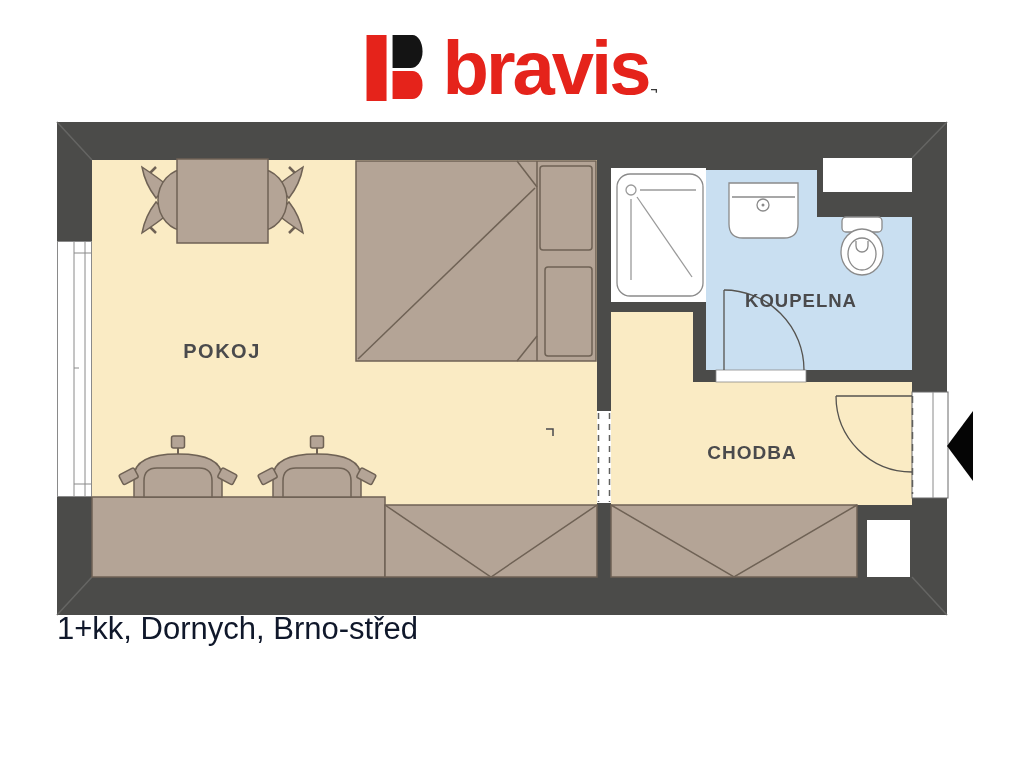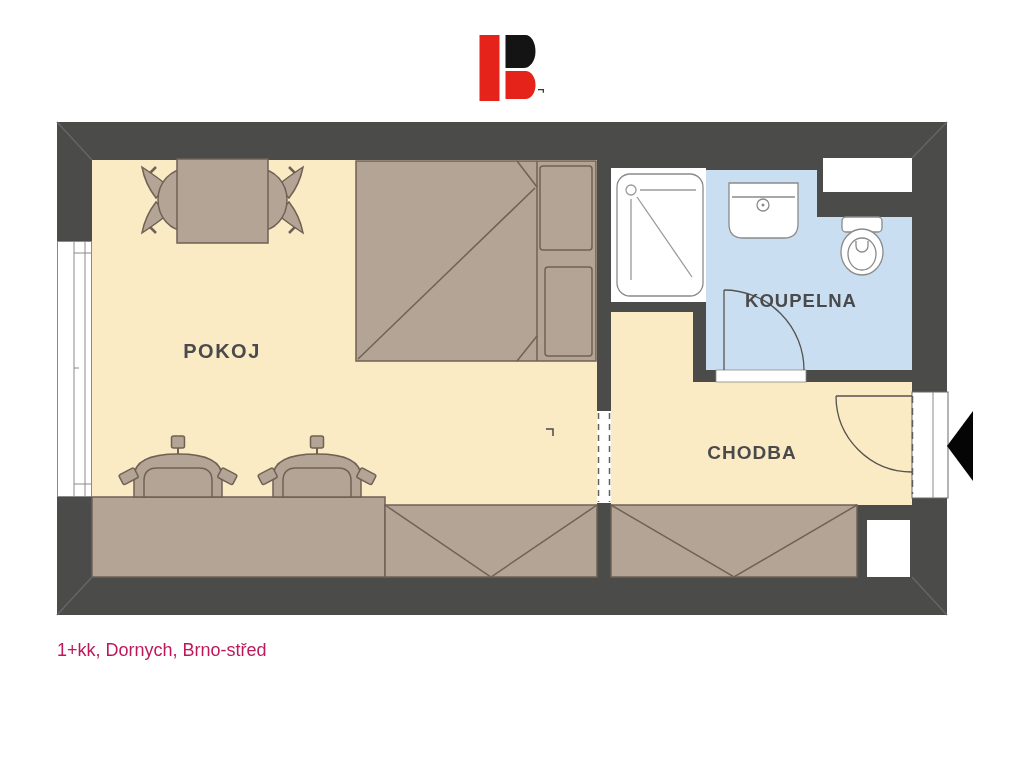--- a/index.html
+++ b/index.html
@@ -12,36 +12,37 @@
   .logo-bowls{display:flex;flex-direction:column;margin-left:6px;margin-top:4px;}
   .logo-bowl-top{width:30px;height:33px;background:#141414;
                  border-radius:0 20px 24px 0 / 0 33px 33px 0;}
   .logo-bowl-bottom{width:30px;height:28px;background:#e5231b;margin-top:3px;
                  border-radius:0 20px 20px 0 / 0 28px 28px 0;}
   .logo-word{color:#e5231b;font-weight:bold;font-size:76px;line-height:66px;
              letter-spacing:-3px;margin-left:20px;margin-top:4px;}
   .logo-reg{color:#3a3a3a;font-size:12px;font-weight:bold;align-self:flex-end;
             margin:0 0 6px 2px;}
   
-  #caption{position:absolute;left:57px;top:640px;font-size:18px;color:#be185d;}
+  #caption{position:absolute;left:57px;top:611px;font-size:31px;color:#0f172a;}
   
   #plan{position:absolute;left:0;top:0;}
   text.room-label{font-family:"Liberation Sans",sans-serif;font-weight:bold;fill:#4a4a4c;}
 </style>
 </head>
 <body>
 
 <div id="stage">
 
   <div id="logo">
     <div class="logo-bar"></div>
     <div class="logo-bowls">
       <div class="logo-bowl-top"></div>
       <div class="logo-bowl-bottom"></div>
     </div>
+    <div class="logo-word">bravis</div>
     <div class="logo-reg">¬</div>
   </div>
 
   <svg id="plan" width="1024" height="768" viewBox="0 0 1024 768">
 
     <rect x="57" y="122" width="890" height="493" fill="#4b4b49"></rect>
 
     <rect x="92" y="160" width="505" height="417" fill="#faebc4"></rect>
     <polygon points="611,312 693,312 693,382 912,382 912,505 611,505" fill="#faebc4"></polygon>
     <polygon points="706,170 817,170 817,217 912,217 912,370 706,370" fill="#c9dff1"></polygon>

